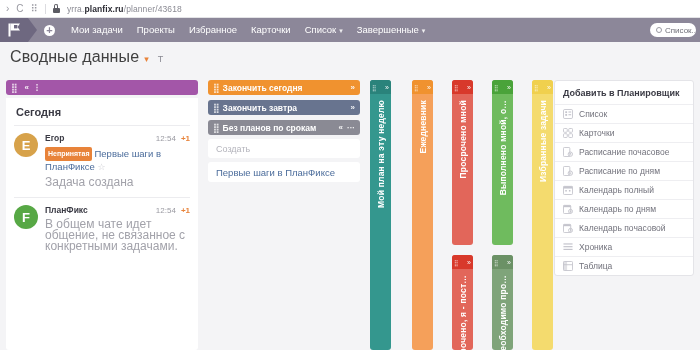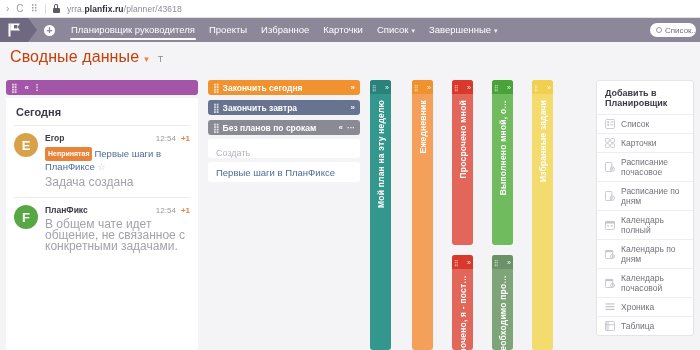--- a/index.html
+++ b/index.html
@@ -56,21 +56,21 @@
   }
   .search-pill .mag {
     width:6px; height:6px; border:1.1px solid #9a9aa2; border-radius:50%; flex:none;
   }
   .search-pill span { font-size:8px; color:#6e6e77; white-space:nowrap; }
 
   
   .pagehead { padding:5px 10px 2px 10px; }
   .crumb { font-size:7.5px; color:#9a9aa2; letter-spacing:.2px; }
   .titlerow { display:flex; align-items:baseline; gap:5px; margin-top:1px; }
-  .title { font-size:16px; color:#c2410c; font-weight:400; letter-spacing:.1px; }
+  .title { font-size:16px; color:#404040; font-weight:400; letter-spacing:.1px; }
   .title-caret { color:#e8833a; font-size:9px; }
   .title-t { color:#8a8a93; font-size:9px; margin-left:4px; }
 
   
   .board { position:absolute; left:0; top:80px; right:0; bottom:0; padding:0 6px; }
 
   
   .panelhead {
     height:15px; border-radius:3px; display:flex; align-items:center;
     padding:0 5px; color:#fff; font-size:8.5px; font-weight:bold; white-space:nowrap; cursor:pointer;
@@ -104,21 +104,21 @@
   .entry-sub { margin-top:4px; font-size:12px; color:#a2a2aa; line-height:11px; }
 
   
   .col-stack { position:absolute; left:208px; top:0; width:152px; }
   .h-today { background:#f0922f; }
   .h-tomorrow { background:#68748f; }
   .h-noplan { background:#8a8a94; }
   .stack-gap { height:5px; }
   .create-box {
     margin-top:4px; background:#fff; border-radius:3px; height:19px;
-    display:flex; align-items:flex-end; padding:0 8px; font-size:9px; color:#b4b4bc;
+    display:flex; align-items:center; padding:0 8px; font-size:9px; color:#b4b4bc;
   }
   .task-box {
     margin-top:4px; background:#fff; border-radius:3px; height:20px;
     display:flex; align-items:center; padding:0 8px; font-size:9.5px; color:#4b6c9b; cursor:pointer;
   }
 
   
   .vcol { position:absolute; width:21px; border-radius:3px; color:#fff; cursor:pointer; }
   .vcol .vhead {
     height:14px; border-radius:3px 3px 0 0; display:flex; align-items:center; justify-content:space-between;
@@ -127,21 +127,21 @@
   .vcol .vgrip { letter-spacing:-1.5px; opacity:.8; }
   .vcol .vchev { font-size:7px; opacity:.95; }
   .vcol .vtitle {
     writing-mode:vertical-rl; transform:rotate(180deg);
     font-size:8.5px; font-weight:bold; white-space:nowrap;
     margin:6px auto 0 auto; letter-spacing:.2px;
   }
 
   
   .addpanel {
-    position:absolute; right:6px; top:0; width:98px; background:#fff;
+    position:absolute; right:6px; top:0; width:140px; background:#fff;
     border:1px solid #e4e4e8; border-radius:3px; overflow:hidden;
   }
   .add-title { font-size:9px; font-weight:bold; color:#3a3a44; padding:7px 8px 6px 8px; }
   .add-item {
     display:flex; align-items:center; gap:6px; padding:4px 8px;
     border-top:1px solid #eeeef1; font-size:8.5px; color:#72727c; cursor:pointer;
   }
   .add-item .gl { width:10px; height:10px; flex:none; color:#c4c4cc; }
   .add-item svg { display:block; }
 </style>
@@ -166,21 +166,21 @@
     <div class="logo">
       <svg width="13" height="14" viewBox="0 0 13 14">
         <rect x="0.5" y="0.5" width="2" height="13" fill="#ffffff"></rect>
         <path d="M2.5 0.5 H12 L9.5 4 L12 7.5 H2.5 Z" fill="#ffffff"></path>
         <rect x="6" y="2" width="3.4" height="3.4" fill="#6e6880"></rect>
       </svg>
     </div>
     <div class="nav-notch"></div>
     <div class="plus-btn">+</div>
     <div id="navitems" style="display:flex;align-items:center;">
-        <div class="navitem active"><span>Планировщик руководителя</span></div>
+        <div class="navitem"><span>Мои задачи</span></div>
         <div class="navitem"><span>Проекты</span></div>
         <div class="navitem"><span>Избранное</span></div>
         <div class="navitem"><span>Карточки</span></div>
         <div class="navitem"><span>Список</span><span class="caret">▾</span></div>
         <div class="navitem"><span>Завершенные</span><span class="caret">▾</span></div>
       </div>
     <div class="search-pill">
       <span class="mag"></span>
       <span>Список...</span>
     </div>

